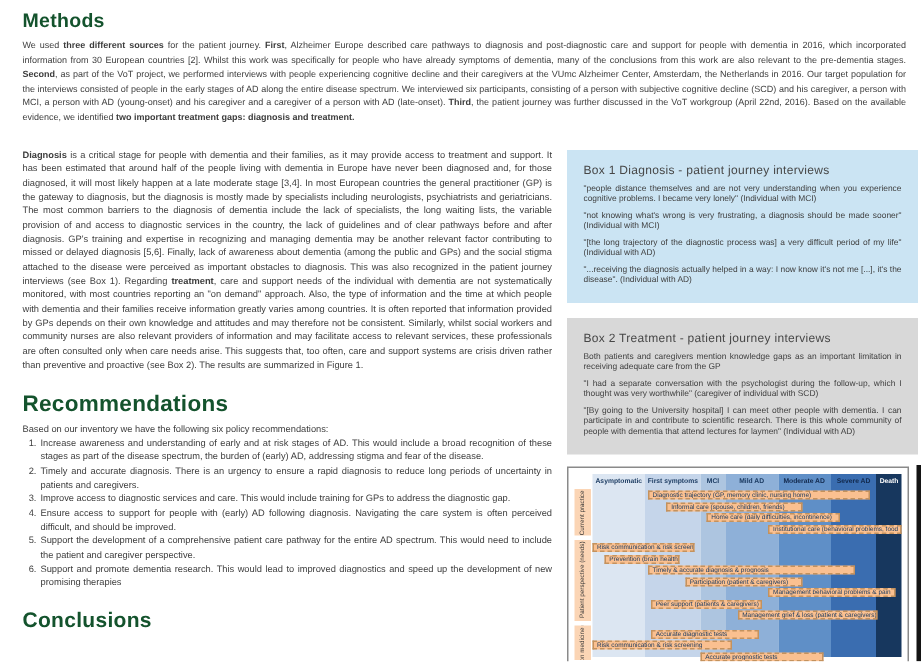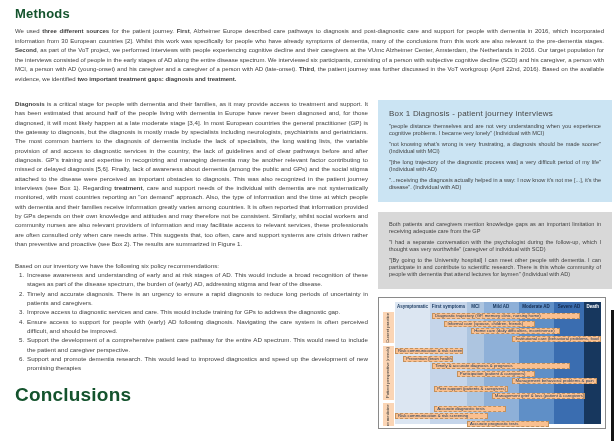--- a/index.html
+++ b/index.html
@@ -3,21 +3,21 @@
 <meta charset="utf-8">
 <style>
   html,body{margin:0;padding:0;background:#fff;}
   .page{
     position:relative;width:616px;height:441px;background:#ffffff;
     overflow:hidden;font-family:"Liberation Sans",sans-serif;color:#3d3d3d;
   }
   h1{margin:0;font-weight:700;color:#14532d;letter-spacing:.2px;}
   .h-methods{font-size:13px;}
   .h-big{font-size:15px;}
-  .h-conc{font-size:19px;}
+  .h-conc{font-size:14px;}
 
   .methods-section{position:absolute;left:15px;top:6px;width:589px;}
   .methods-section p{margin:6px 0 0 0;font-size:6px;line-height:9.6px;text-align:justify;}
 
   .left-col{position:absolute;left:15px;top:95px;width:353px;}
   .left-col .body-p{margin:4px 0 12px 0;font-size:6.2px;line-height:9.35px;text-align:justify;}
   .rec-intro{margin:4px 0 0 0;font-size:6.2px;line-height:9.35px;}
   ol.rec-list{margin:0;padding-left:11px;font-size:6.2px;line-height:9.35px;text-align:justify;}
   ol.rec-list li{margin:0;padding-left:1px;}
   .conclusions{margin-top:11px;}
@@ -57,20 +57,21 @@
 <div class="page">
 
   <div class="methods-section">
     <h1 class="h-methods">Methods</h1>
     <p><span>We used </span><span style="font-weight: 700;">three different sources</span><span> for the patient journey. </span><span style="font-weight: 700;">First</span><span>, Alzheimer Europe described care pathways to diagnosis and post-diagnostic care and support for people with dementia in 2016, which incorporated information from 30 European countries [2]. Whilst this work was specifically for people who have already symptoms of dementia, many of the conclusions from this work are also relevant to the pre-dementia stages. </span><span style="font-weight: 700;">Second</span><span>, as part of the VoT project, we performed interviews with people experiencing cognitive decline and their caregivers at the VUmc Alzheimer Center, Amsterdam, the Netherlands in 2016. Our target population for the interviews consisted of people in the early stages of AD along the entire disease spectrum. We interviewed six participants, consisting of a person with subjective cognitive decline (SCD) and his caregiver, a person with MCI, a person with AD (young-onset) and his caregiver and a caregiver of a person with AD (late-onset). </span><span style="font-weight: 700;">Third</span><span>, the patient journey was further discussed in the VoT workgroup (April 22nd, 2016). Based on the available evidence, we identified </span><span style="font-weight: 700;">two important treatment gaps: diagnosis and treatment.</span></p>
   </div>
 
   <div class="left-col">
     <p class="body-p"><span style="font-weight: 700;">Diagnosis</span><span> is a critical stage for people with dementia and their families, as it may provide access to treatment and support. It has been estimated that around half of the people living with dementia in Europe have never been diagnosed and, for those diagnosed, it will most likely happen at a late moderate stage [3,4]. In most European countries the general practitioner (GP) is the gateway to diagnosis, but the diagnosis is mostly made by specialists including neurologists, psychiatrists and geriatricians. The most common barriers to the diagnosis of dementia include the lack of specialists, the long waiting lists, the variable provision of and access to diagnostic services in the country, the lack of guidelines and of clear pathways before and after diagnosis. GP's training and expertise in recognizing and managing dementia may be another relevant factor contributing to missed or delayed diagnosis [5,6]. Finally, lack of awareness about dementia (among the public and GPs) and the social stigma attached to the disease were perceived as important obstacles to diagnosis. This was also recognized in the patient journey interviews (see Box 1). Regarding </span><span style="font-weight: 700;">treatment</span><span>, care and support needs of the individual with dementia are not systematically monitored, with most countries reporting an "on demand" approach. Also, the type of information and the time at which people with dementia and their families receive information greatly varies among countries. It is often reported that information provided by GPs depends on their own knowledge and attitudes and may therefore not be consistent. Similarly, whilst social workers and community nurses are also relevant providers of information and may facilitate access to relevant services, these professionals are often consulted only when care needs arise. This suggests that, too often, care and support systems are crisis driven rather than preventive and proactive (see Box 2). The results are summarized in Figure 1.</span></p>
 
+    <h1 class="h-big">Recommendations</h1>
     <p class="rec-intro">Based on our inventory we have the following six policy recommendations:</p>
     <ol class="rec-list">
       <li>Increase awareness and understanding of early and at risk stages of AD. This would include a broad recognition of these stages as part of the disease spectrum, the burden of (early) AD, addressing stigma and fear of the disease.</li>
       <li>Timely and accurate diagnosis. There is an urgency to ensure a rapid diagnosis to reduce long periods of uncertainty in patients and caregivers.</li>
       <li>Improve access to diagnostic services and care. This would include training for GPs to address the diagnostic gap.</li>
       <li>Ensure access to support for people with (early) AD following diagnosis. Navigating the care system is often perceived difficult, and should be improved.</li>
       <li>Support the development of a comprehensive patient care pathway for the entire AD spectrum. This would need to include the patient and caregiver perspective.</li>
       <li>Support and promote dementia research. This would lead to improved diagnostics and speed up the development of new promising therapies</li>
     </ol>
 
@@ -81,20 +82,21 @@
 
     <div class="info-box box-blue">
       <p class="box-title">Box 1 Diagnosis - patient journey interviews</p>
       <p class="quote">"people distance themselves and are not very understanding when you experience cognitive problems. I became very lonely" (Individual with MCI)</p>
       <p class="quote">"not knowing what's wrong is very frustrating, a diagnosis should be made sooner" (Individual with MCI)</p>
       <p class="quote">"[the long trajectory of the diagnostic process was] a very difficult period of my life" (Individual with AD)</p>
       <p class="quote">"...receiving the diagnosis actually helped in a way: I now know it's not me [...], it's the disease". (Individual with AD)</p>
     </div>
 
     <div class="info-box box-gray">
+      <p class="box-title">Box 2 Treatment - patient journey interviews</p>
       <p class="quote">Both patients and caregivers mention knowledge gaps as an important limitation in receiving adequate care from the GP</p>
       <p class="quote">"I had a separate conversation with the psychologist during the follow-up, which I thought was very worthwhile" (caregiver of individual with SCD)</p>
       <p class="quote">"[By going to the University hospital] I can meet other people with dementia. I can participate in and contribute to scientific research. There is this whole community of people with dementia that attend lectures for laymen" (Individual with AD)</p>
     </div>
 
     <div class="figure">
       <div class="fig-inner">
         <div class="fig-label-col">
             <div class="fig-group-label" style="height: 31px; background: rgb(251, 213, 181);">
               <span>Current practice</span>

